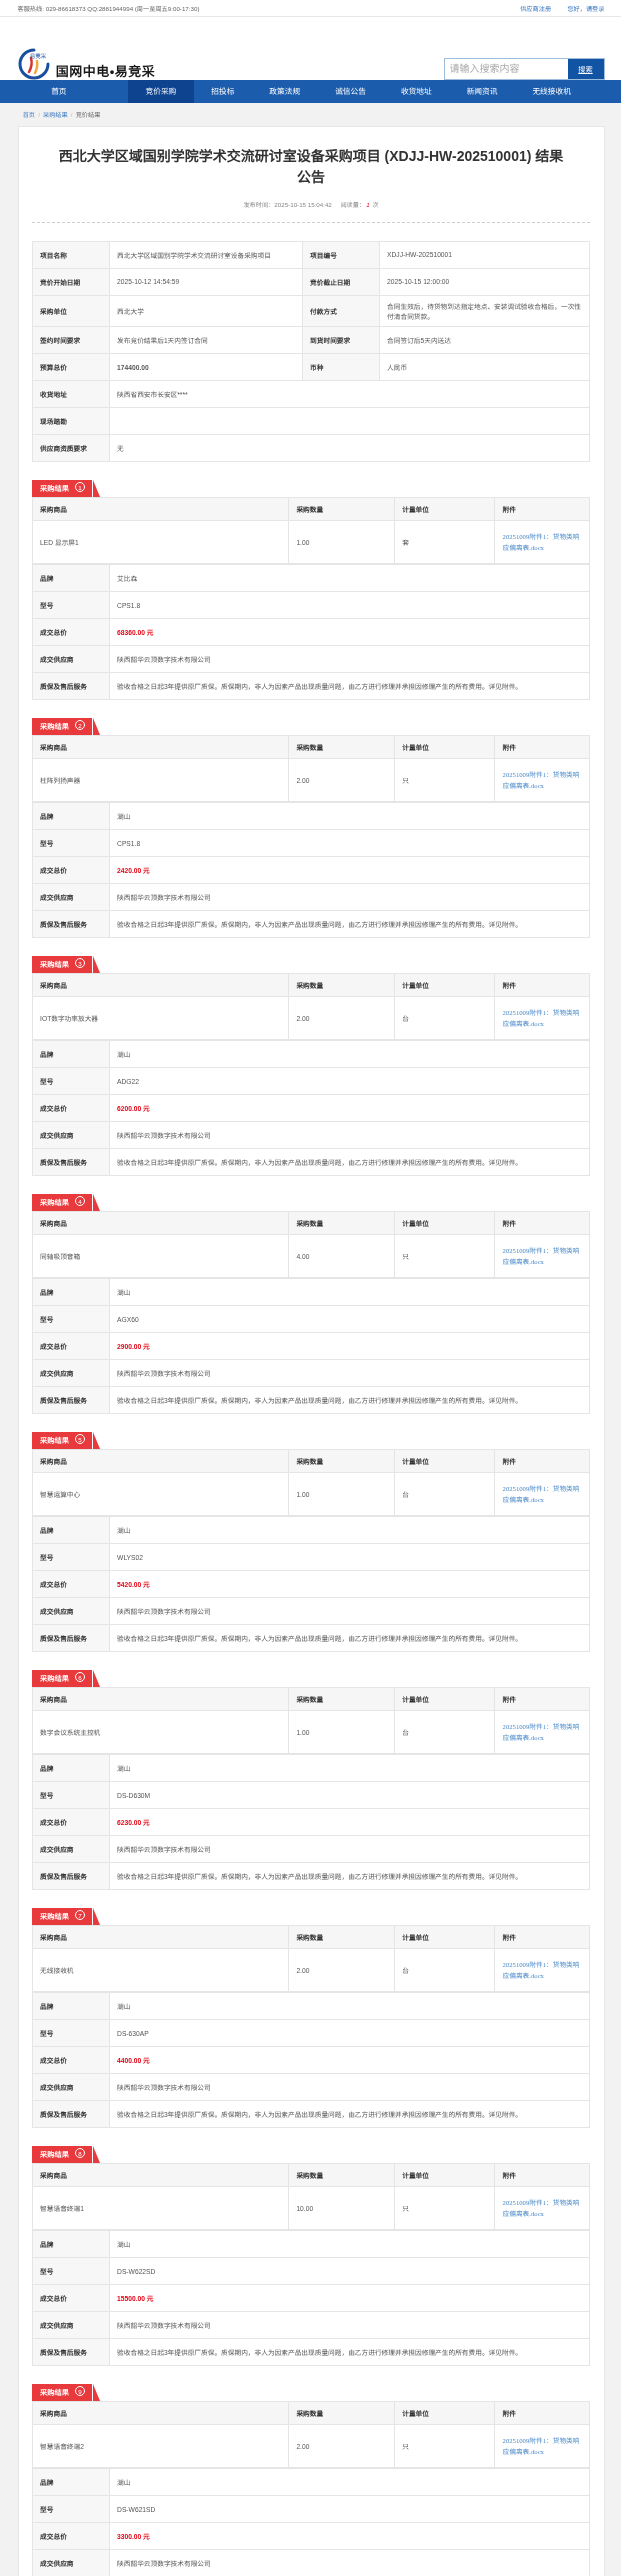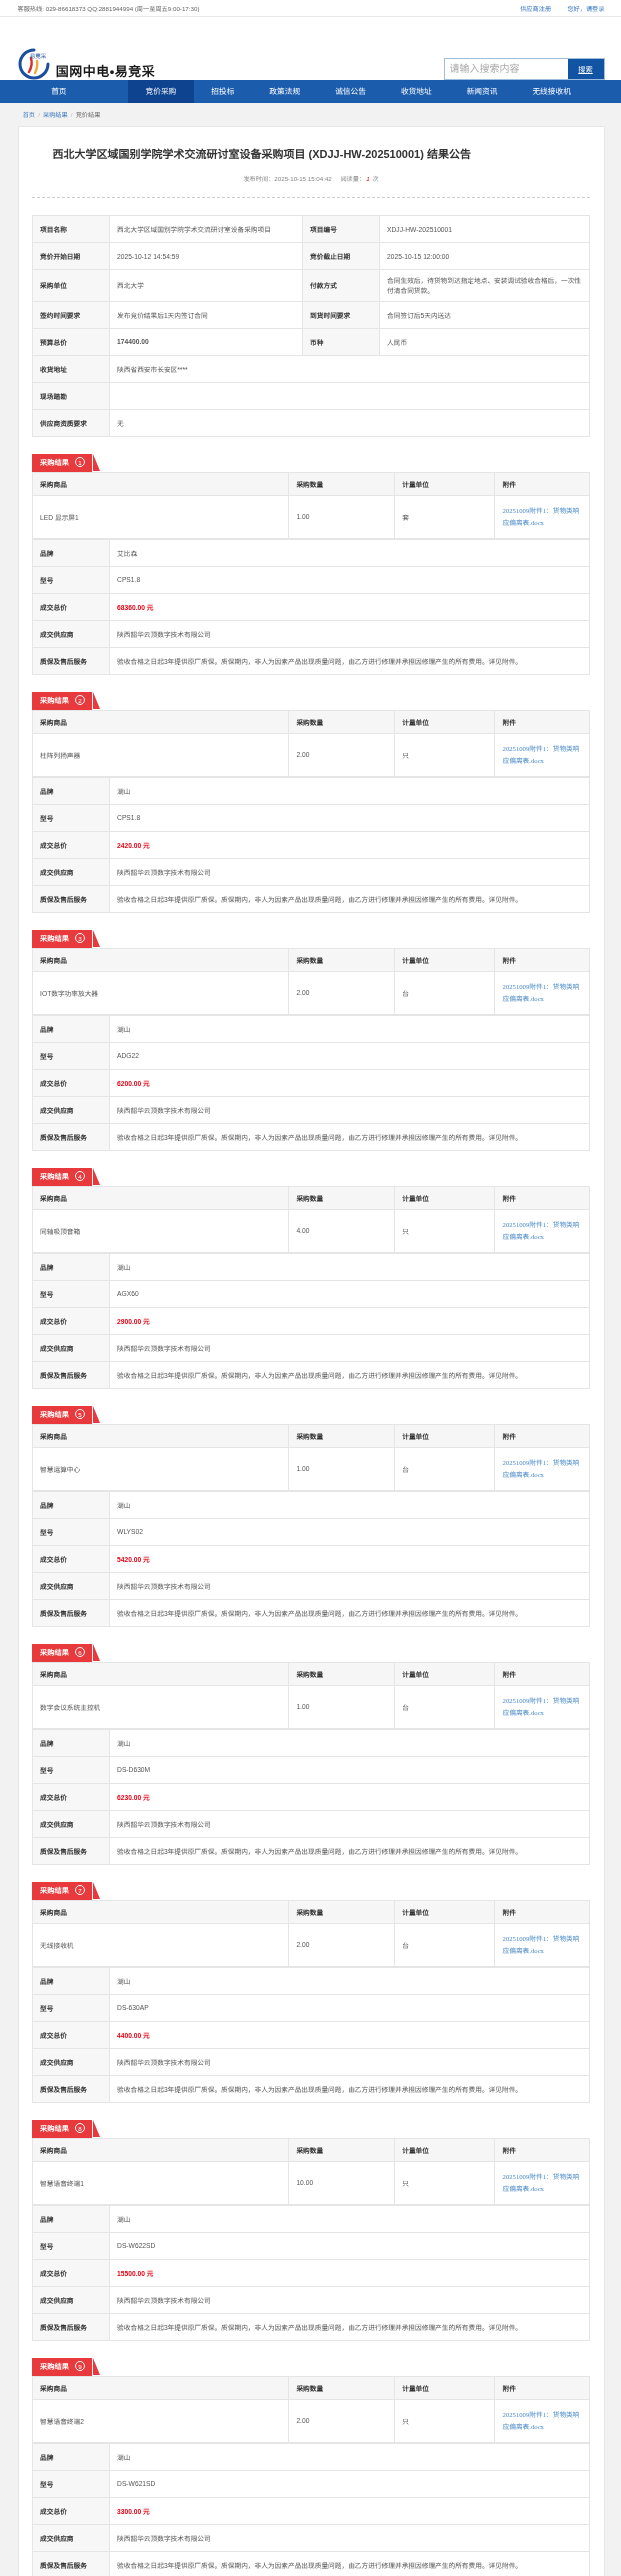--- a/index.html
+++ b/index.html
@@ -32,21 +32,21 @@
   .nav a.active { background:#0e4390;margin-left:44px; }
 
   
   .crumbs { width:587px; margin:0 auto; padding:7.2px 5.2px; font-size:6.2px; color:#999; }
   .crumbs a { color:#3a77c0; }
   .crumbs .sep { margin:0 3.1px; color:#bbb; }
   .crumbs .current { color:#666; }
 
   
   .card { width:587px; margin:0 auto 15.5px auto; background:#fff; border:0.5px solid #e6e6e6; padding:19.6px 13.4px 26px 13.4px; }
-  .ann-title { font-size:11px; font-weight:bold; color:#333; line-height:1.5; padding:0 20.6px; }
+  .ann-title { text-align:center; font-size:14px; font-weight:bold; color:#333; line-height:1.5; padding:0 20.6px; }
   .ann-meta { text-align:center; color:#888; font-size:6.2px; margin:11.3px 0 13.4px 0; }
   .ann-meta .views-num { color:#e60012; font-style:italic; padding:0 1px; }
   .dotted { border-bottom:0.5px dashed #ccc; margin-bottom:17.5px; }
 
   table { border-collapse:collapse; width:100%; table-layout:fixed; }
   td, th { border:0.5px solid #e5e5e5; padding:5.2px 7.2px; font-size:6.7px; vertical-align:middle; word-break:break-all; }
   .info-table { margin-bottom:5.2px; }
   .info-table td.lbl { background:#f7f7f7; font-weight:bold; color:#333; width:77px; }
   .info-table td.val { color:#555; }
   .info-table td { height:27px; }

